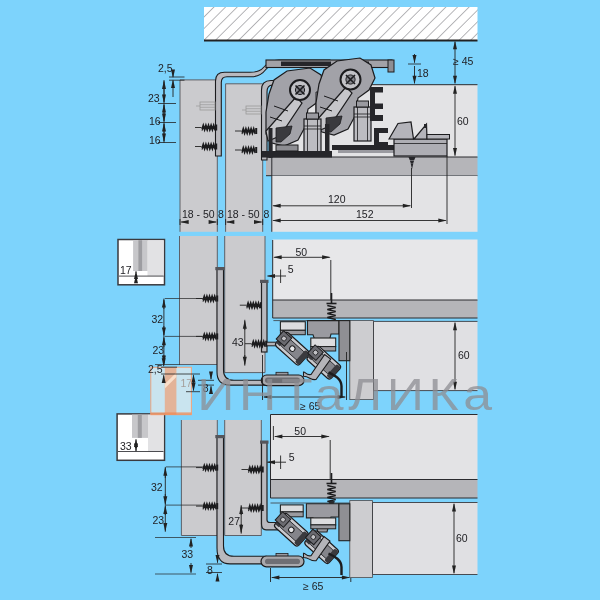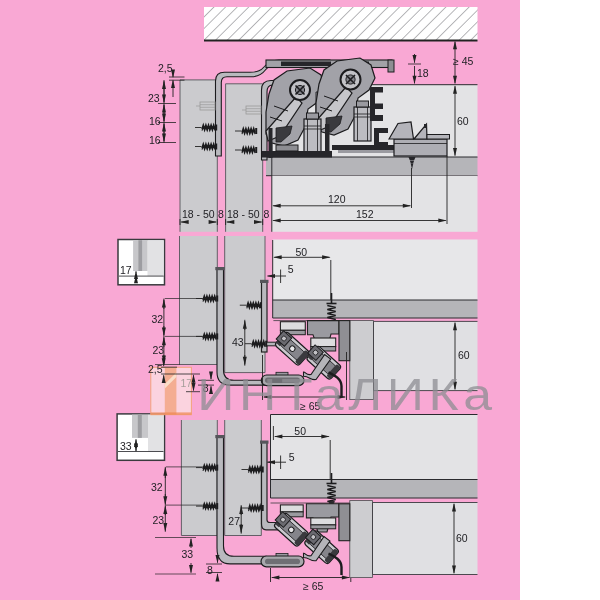--- a/index.html
+++ b/index.html
@@ -1,16 +1,16 @@
 <!DOCTYPE html>
 <html><head>
 <meta charset="utf-8">
 <style>
 html,body{margin:0;padding:0;background:#fff;}
-#page{width:520px;height:600px;position:relative;overflow:hidden;background:#f9a8d4;text-align:center;}
+#page{width:600px;height:600px;position:relative;overflow:hidden;background:#7dd3fc;text-align:center;}
 svg{position:absolute;top:0;left:0;}
 text{font-family:"Liberation Sans", sans-serif;fill:#222226;}
 .d{font-size:10.5px;}
 </style>
 </head>
 <body>
 <div id="page">
 <svg width="600" height="600" viewBox="0 0 600 600">
 <defs>
 

